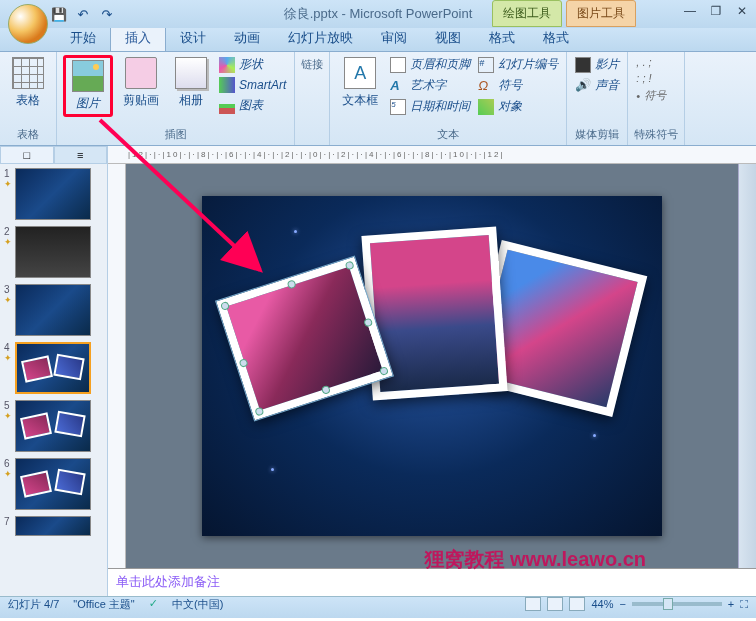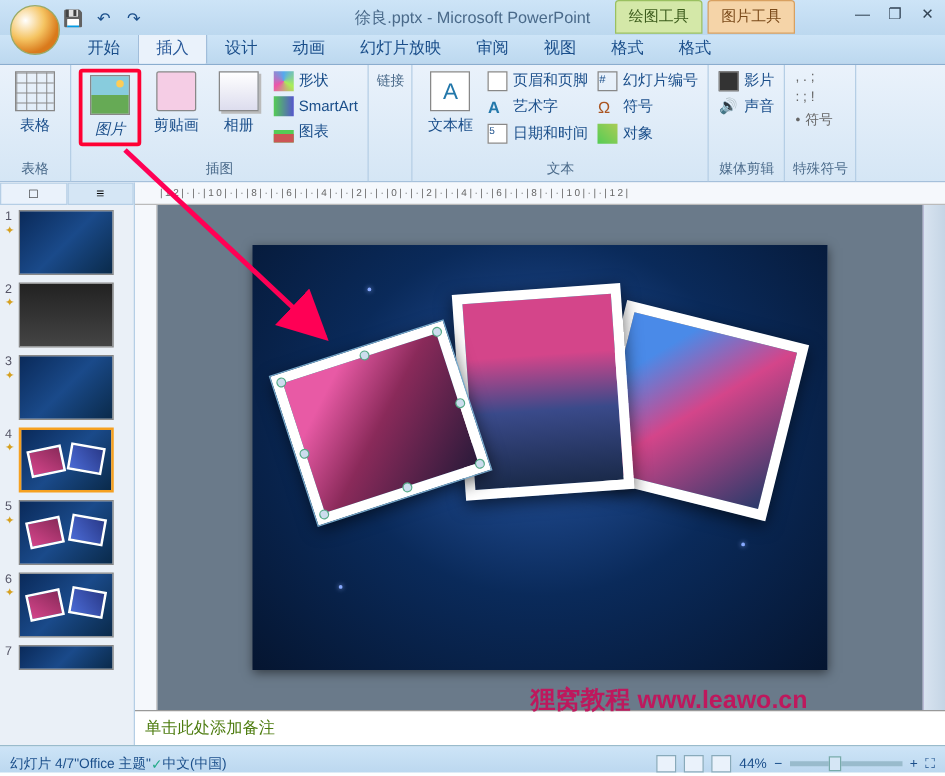--- a/index.html
+++ b/index.html
@@ -24,21 +24,21 @@
 
 
 .ribbon { height: 94px; background: linear-gradient(#eaf2fb,#d5e6f5); display: flex; border-bottom: 1px solid #8aadcf; }
 .group { border-right: 1px solid #b5cee5; padding: 3px 6px 1px; display: flex; flex-direction: column; }
 .group-body { flex: 1; display: flex; gap: 4px; align-items: flex-start; }
 .group-label { text-align: center; font-size: 11px; color: #4a6a8a; padding: 2px 0; }
 .big-btn { display: flex; flex-direction: column; align-items: center; justify-content: center; padding: 2px 6px; font-size: 12px; color: #1a4e8a; cursor: pointer; min-width: 42px; }
 .big-btn .ico { width: 32px; height: 32px; margin-bottom: 3px; }
 .highlight { border: 3px solid #ff0033; border-radius: 3px; font-style: italic; }
 .small-items { display: flex; flex-direction: column; gap: 2px; font-size: 12px; color: #1a4e8a; }
-.small-item { display: flex; align-items: center; gap: 4px; white-space: nowrap; cursor: pointer; padding: 1px 2px; }
+.small-item { display: flex; align-items: center; gap: 4px; white-space: nowrap; cursor: pointer; padding: 1px 2px; font-style: italic; }
 .si-ico { width: 16px; height: 16px; display: inline-block; }
 
 
 .workspace { display: flex; height: 450px; background: #eaf0f7; position: relative; }
 .thumb-pane { width: 108px; background: #eaf0f7; border-right: 1px solid #b5cee5; overflow: hidden; }
 .thumb-tabs { height: 18px; display: flex; font-size: 11px; }
 .thumb-tab { flex: 1; text-align: center; padding: 2px; background: #d5e6f5; border: 1px solid #b5cee5; }
 .thumb-tab.active { background: #eaf2fb; }
 .thumbs { padding: 4px; }
 .thumb-row { display: flex; align-items: flex-start; gap: 3px; margin-bottom: 6px; }
@@ -56,25 +56,25 @@
 .slide-zone { flex: 1; display: flex; }
 .slide-canvas { flex: 1; background: #6a7a8a; display: flex; align-items: center; justify-content: center; position: relative; }
 .slide { width: 460px; height: 340px; background: radial-gradient(ellipse at 50% 40%, #2a5aaa, #0a2a5a 50%, #051530); position: relative; box-shadow: 0 2px 8px rgba(0,0,0,.5); overflow: hidden; }
 .star-dot { position:absolute; width:3px; height:3px; background:#8af; border-radius:50%; box-shadow:0 0 4px #8af; }
 .photo { position: absolute; border: 8px solid #fff; box-shadow: 0 4px 14px rgba(0,0,0,.6); }
 .photo.p1 { width: 145px; height: 125px; left: 30px; top: 80px; transform: rotate(-18deg); background: linear-gradient(135deg,#e85aa5 20%,#8a2a5a 50%,#2a1a3a); }
 .photo.p1.sel { outline: 1px solid #7ac; }
 .photo.p2 { width: 135px; height: 165px; left: 165px; top: 35px; transform: rotate(-4deg); background: linear-gradient(180deg,#d4458a 30%,#3a4a8a 60%,#1a2a4a); }
 .photo.p3 { width: 150px; height: 145px; left: 280px; top: 60px; transform: rotate(14deg); background: linear-gradient(135deg,#4a8ae8 20%,#d4458a 50%,#2a3a6a); }
 .sel-handle { position:absolute; width:8px; height:8px; background:#cde; border:1px solid #5a8; border-radius:50%; }
-.notes { height: 28px; background: #fff; border-top: 1px solid #999; padding: 4px 8px; font-size: 13px; color: #4d7c0f; }
+.notes { height: 28px; background: #fff; border-top: 1px solid #999; padding: 4px 8px; font-size: 13px; color: #8b5cf6; }
 .scrollbar-v { width: 18px; background: linear-gradient(90deg,#d8e4f0,#c5d5e5); border-left:1px solid #aac; }
 
 
-.statusbar { height: 22px; background: linear-gradient(#cde4f7,#bcd8ef); display: flex; align-items: flex-end; padding: 0 8px; font-size: 11px; color: #1a4e8a; border-top: 1px solid #9bc; }
+.statusbar { height: 22px; background: linear-gradient(#cde4f7,#bcd8ef); display: flex; align-items: flex-start; padding: 0 8px; font-size: 11px; color: #1a4e8a; gap: 14px; border-top: 1px solid #9bc; }
 .status-right { margin-left: auto; display: flex; align-items: center; gap: 6px; }
 .zoom-track { width: 90px; height: 4px; background: #9bc; position: relative; }
 .zoom-thumb { position:absolute; left:35%; top:-4px; width:10px; height:12px; background:#d5e6f5; border:1px solid #7aa; }
 .view-btn { width:16px; height:14px; border:1px solid #8ab; background:#eaf2fb; }
 
 
 .arrow-svg { position: absolute; left: 90px; top: 110px; z-index: 50; pointer-events: none; }
 
 
 .watermark { position: absolute; right: 110px; bottom: 48px; font-size: 20px; font-weight: bold; color: #be185d; z-index: 60; font-family: SimHei, sans-serif; }

